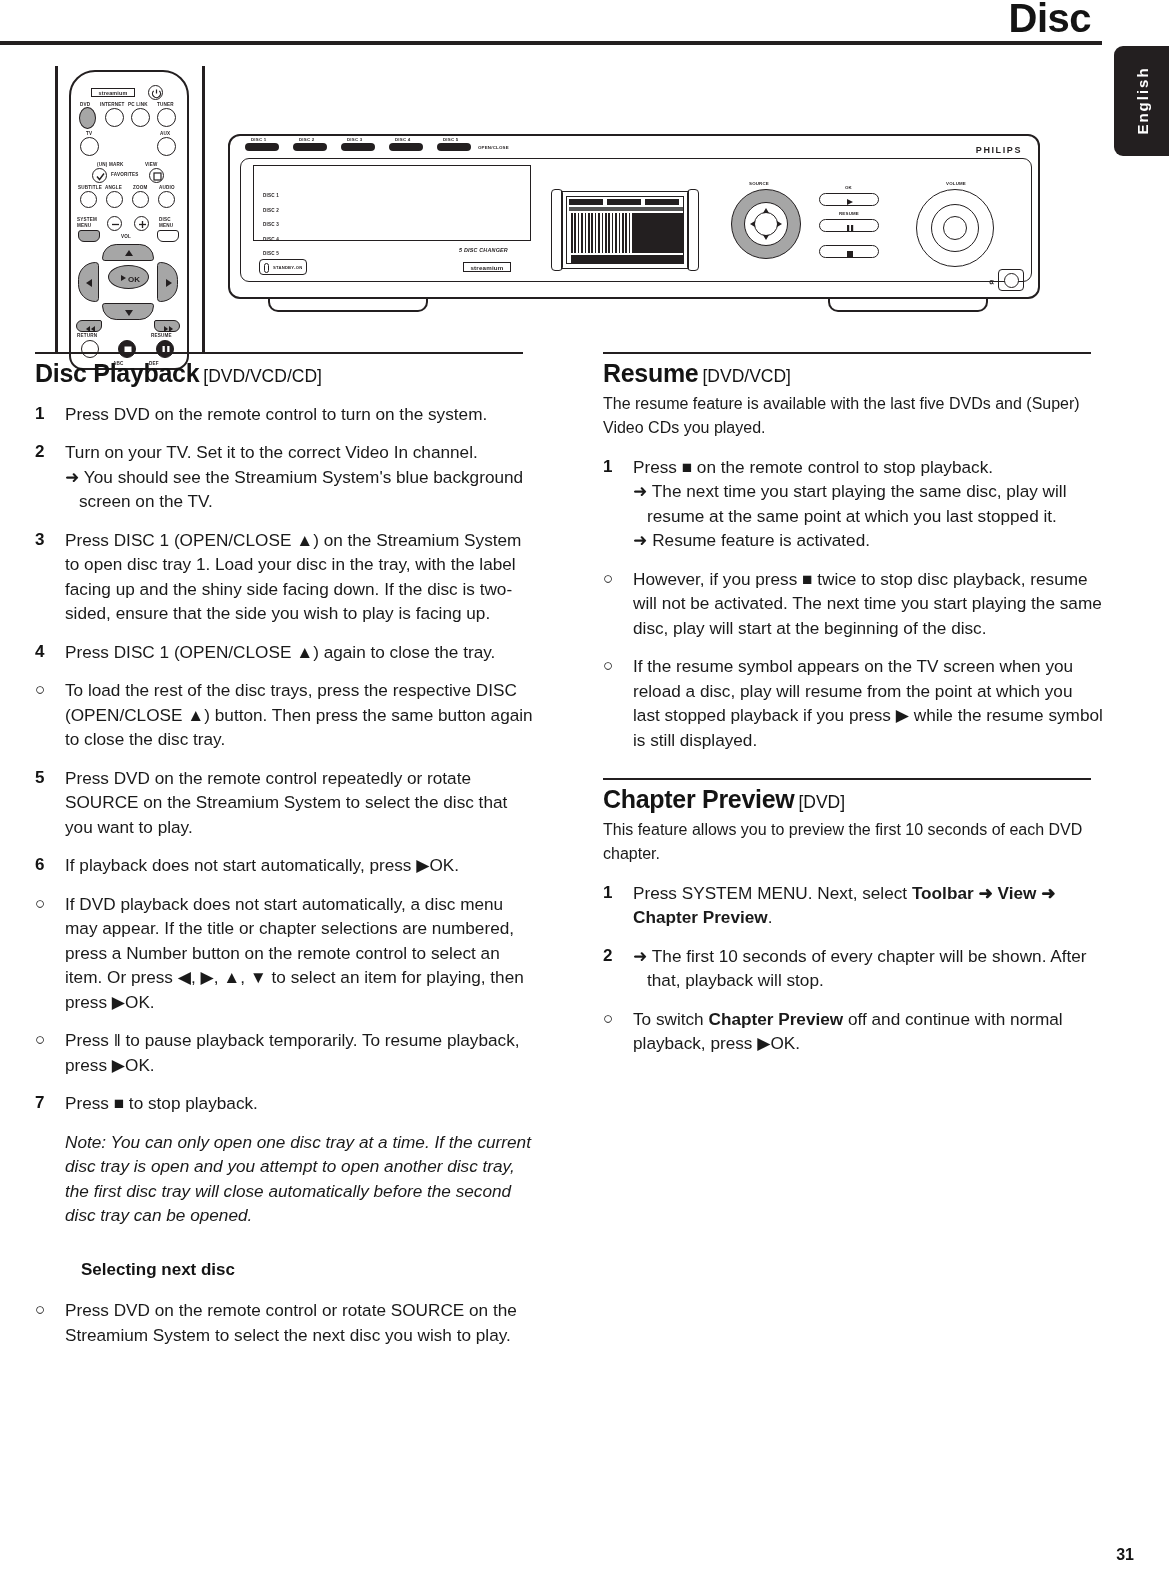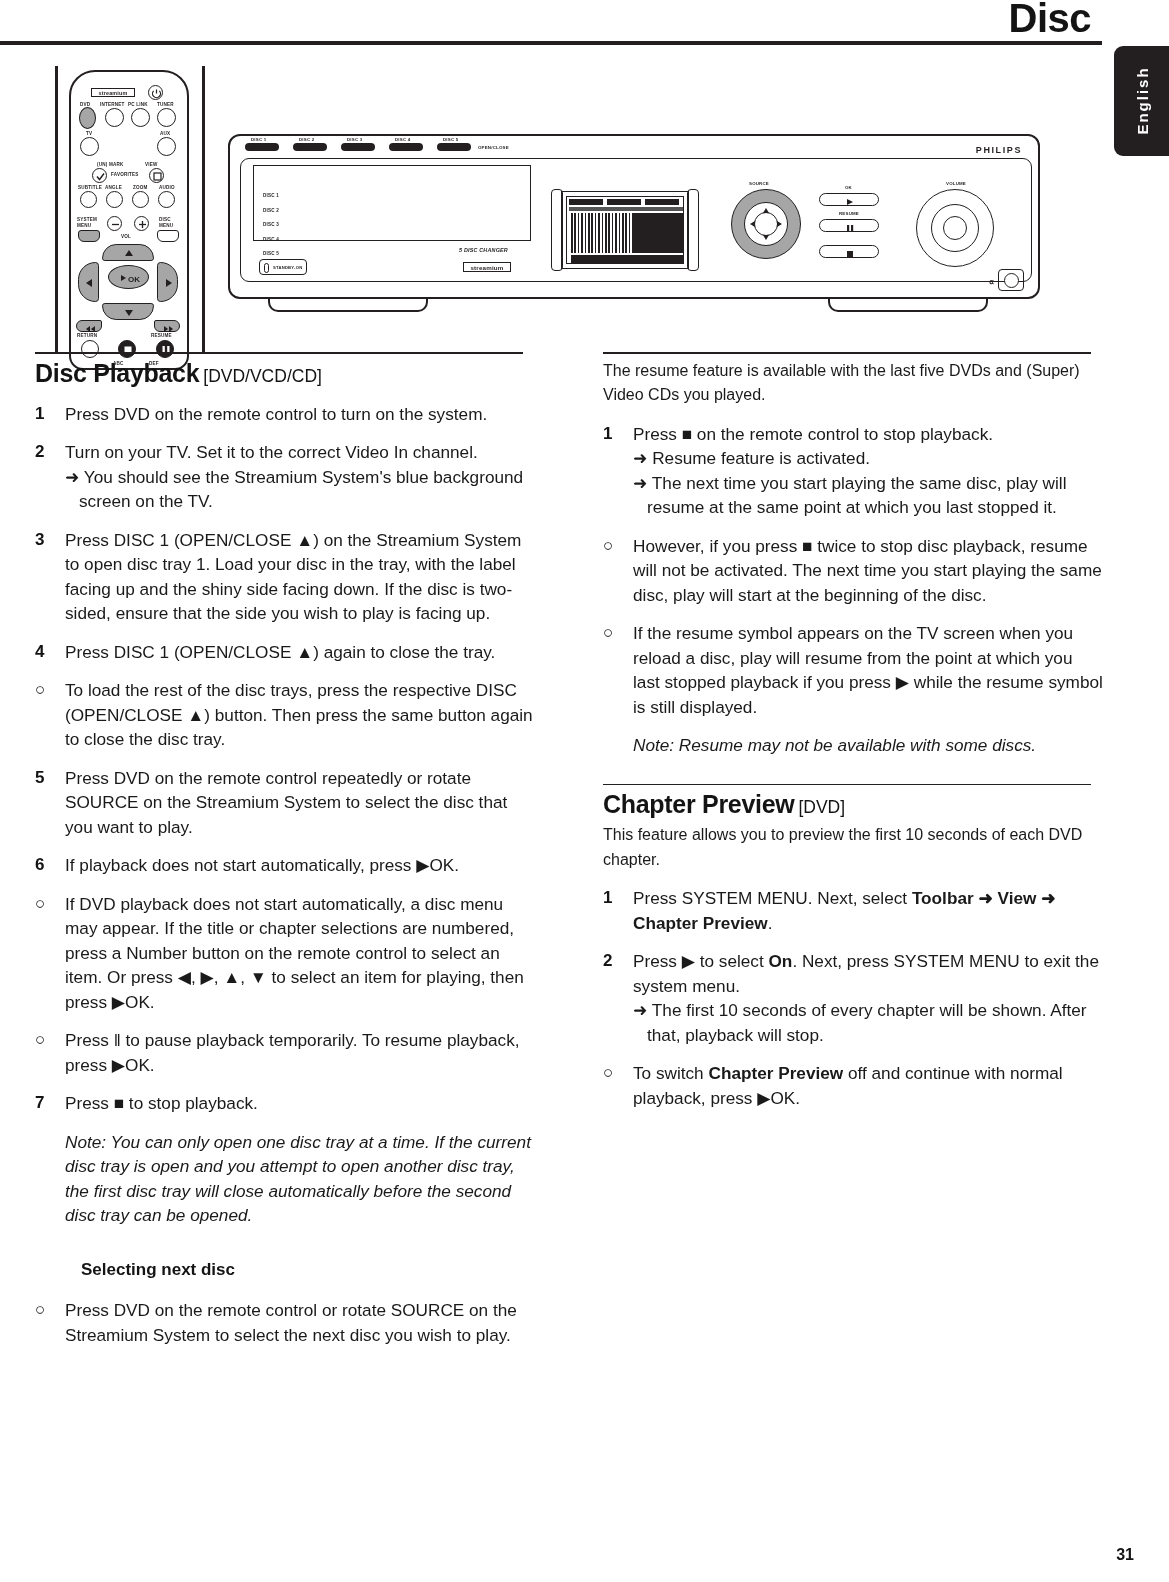--- a/index.html
+++ b/index.html
@@ -483,67 +483,63 @@
   <div class="item tight">
     <div class="marker bullet">○</div>
     <div class="body">
       <p>Press DVD on the remote control or rotate SOURCE on the Streamium System to select the next disc you wish to play.</p>
     </div>
   </div>
 </div>
 
 <div class="col" id="col-right">
   <div class="sect-rule"></div>
+  <h2 class="sect-title">
+    <span>Resume</span><span class="fmt">[DVD/VCD]</span>
+  </h2>
   <p class="intro">The resume feature is available with the last five DVDs and (Super) Video CDs you played.</p>
   <div id="resume-steps">
       <div class="item">
         <div class="marker">1</div>
         <div class="body">
           <p>Press ■ on the remote control to stop playback.</p>
+          <p class="sub">➜ The next time you start playing the same disc, play will resume at the same point at which you last stopped it.</p>
           <p class="sub">➜ Resume feature is activated.</p>
-          <p class="sub">➜ The next time you start playing the same disc, play will resume at the same point at which you last stopped it.</p>
         </div>
       </div>
       <div class="item">
         <div class="marker bullet">○</div>
         <div class="body">
           <p>However, if you press ■ twice to stop disc playback, resume will not be activated. The next time you start playing the same disc, play will start at the beginning of the disc.</p>
         </div>
       </div>
       <div class="item">
         <div class="marker bullet">○</div>
         <div class="body">
           <p>If the resume symbol appears on the TV screen when you reload a disc, play will resume from the point at which you last stopped playback if you press ▶ while the resume symbol is still displayed.</p>
-        </div>
-      </div>
-      <div class="item">
-        <div class="marker bullet"></div>
-        <div class="body">
-          <p class="note">Note: Resume may not be available with some discs.</p>
         </div>
       </div>
     </div>
 
   <div style="margin-top:26px;">
     <div class="sect-rule"></div>
     <h2 class="sect-title">
       <span>Chapter Preview</span><span class="fmt">[DVD]</span>
     </h2>
     <p class="intro">This feature allows you to preview the first 10 seconds of each DVD chapter.</p>
     <div id="chapter-steps">
         <div class="item">
           <div class="marker">1</div>
           <div class="body">
             <p>Press SYSTEM MENU. Next, select <b>Toolbar ➜ View ➜ Chapter Preview</b>.</p>
           </div>
         </div>
         <div class="item">
           <div class="marker">2</div>
           <div class="body">
-            <p>Press ▶ to select <b>On</b>. Next, press SYSTEM MENU to exit the system menu.</p>
             <p class="sub">➜ The first 10 seconds of every chapter will be shown. After that, playback will stop.</p>
           </div>
         </div>
         <div class="item">
           <div class="marker bullet">○</div>
           <div class="body">
             <p>To switch <b>Chapter Preview</b> off and continue with normal playback, press ▶OK.</p>
           </div>
         </div>
       </div>

